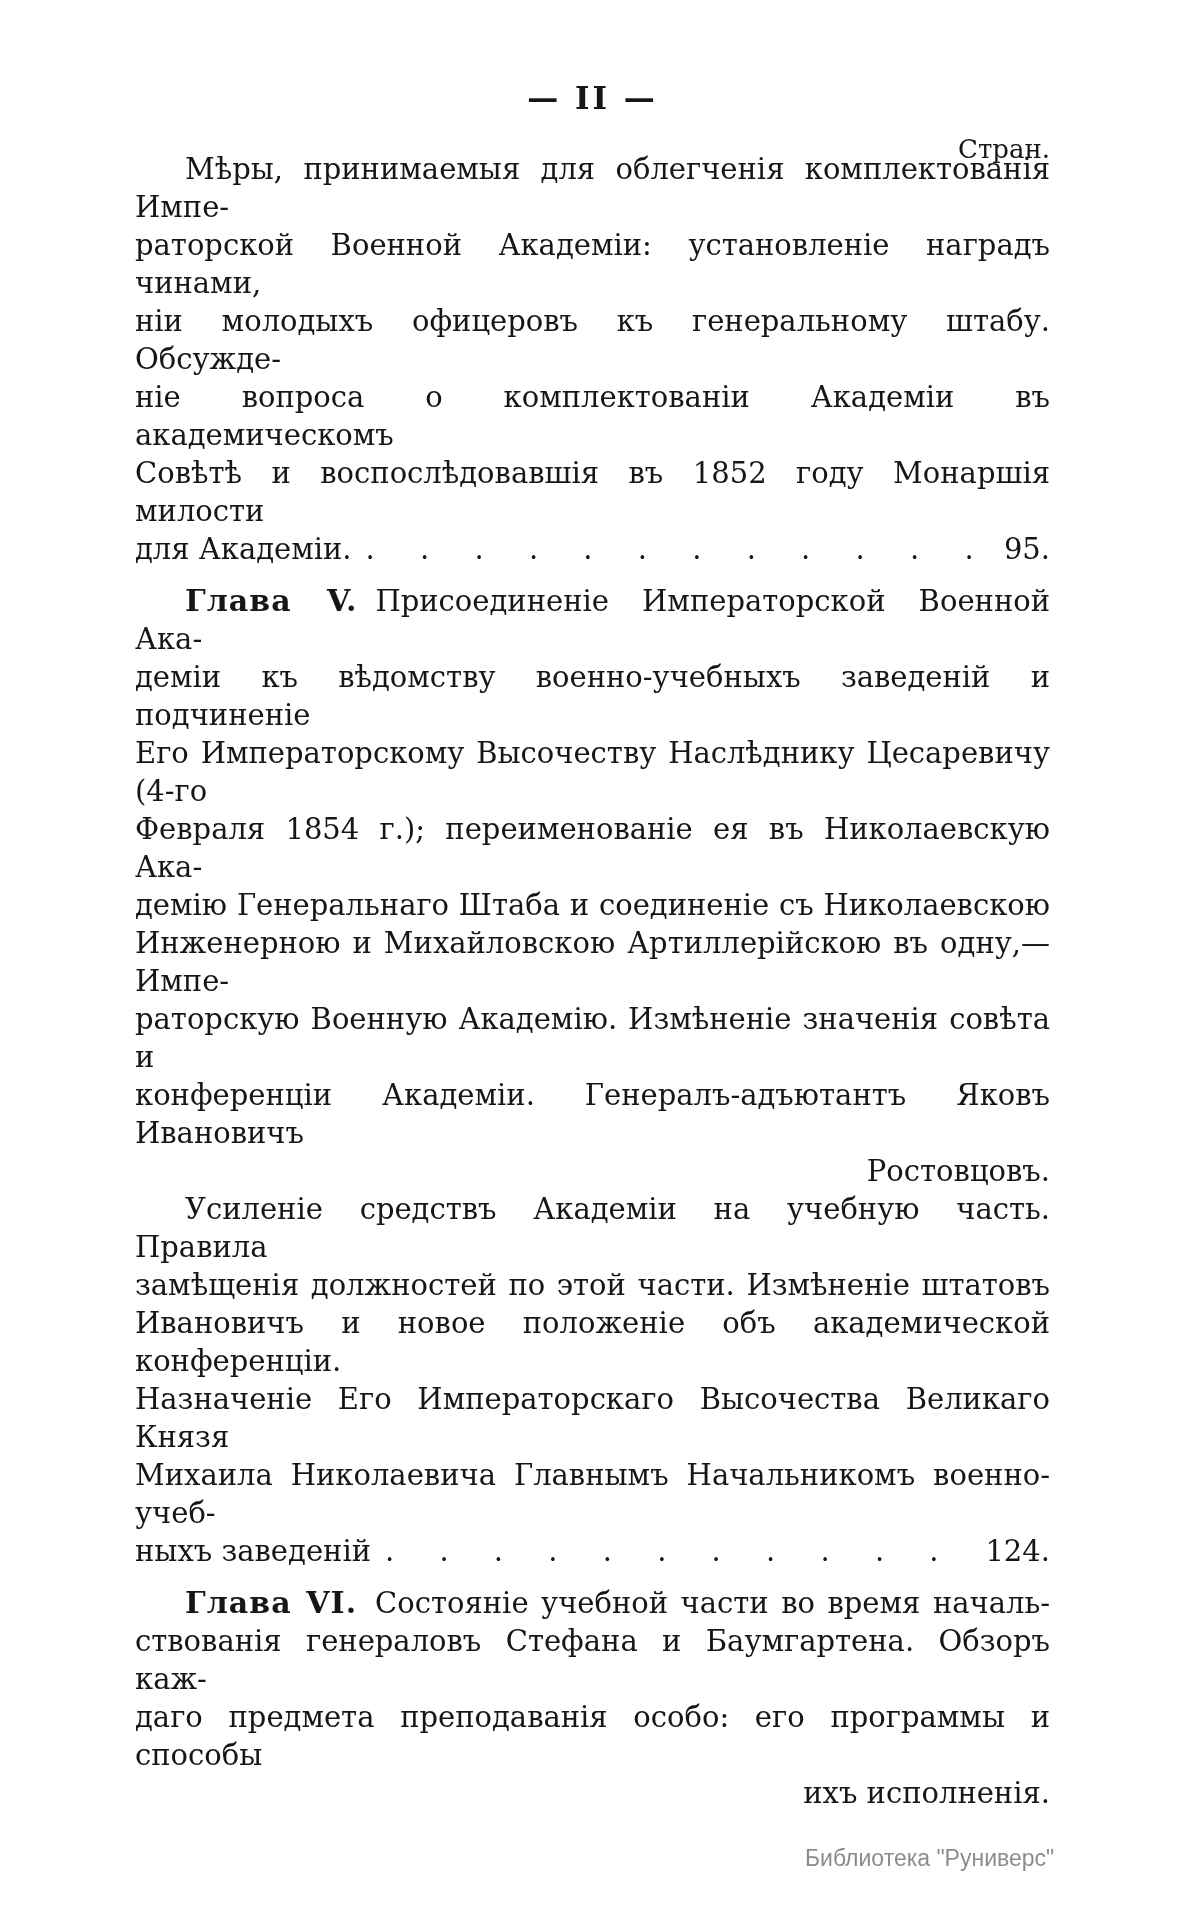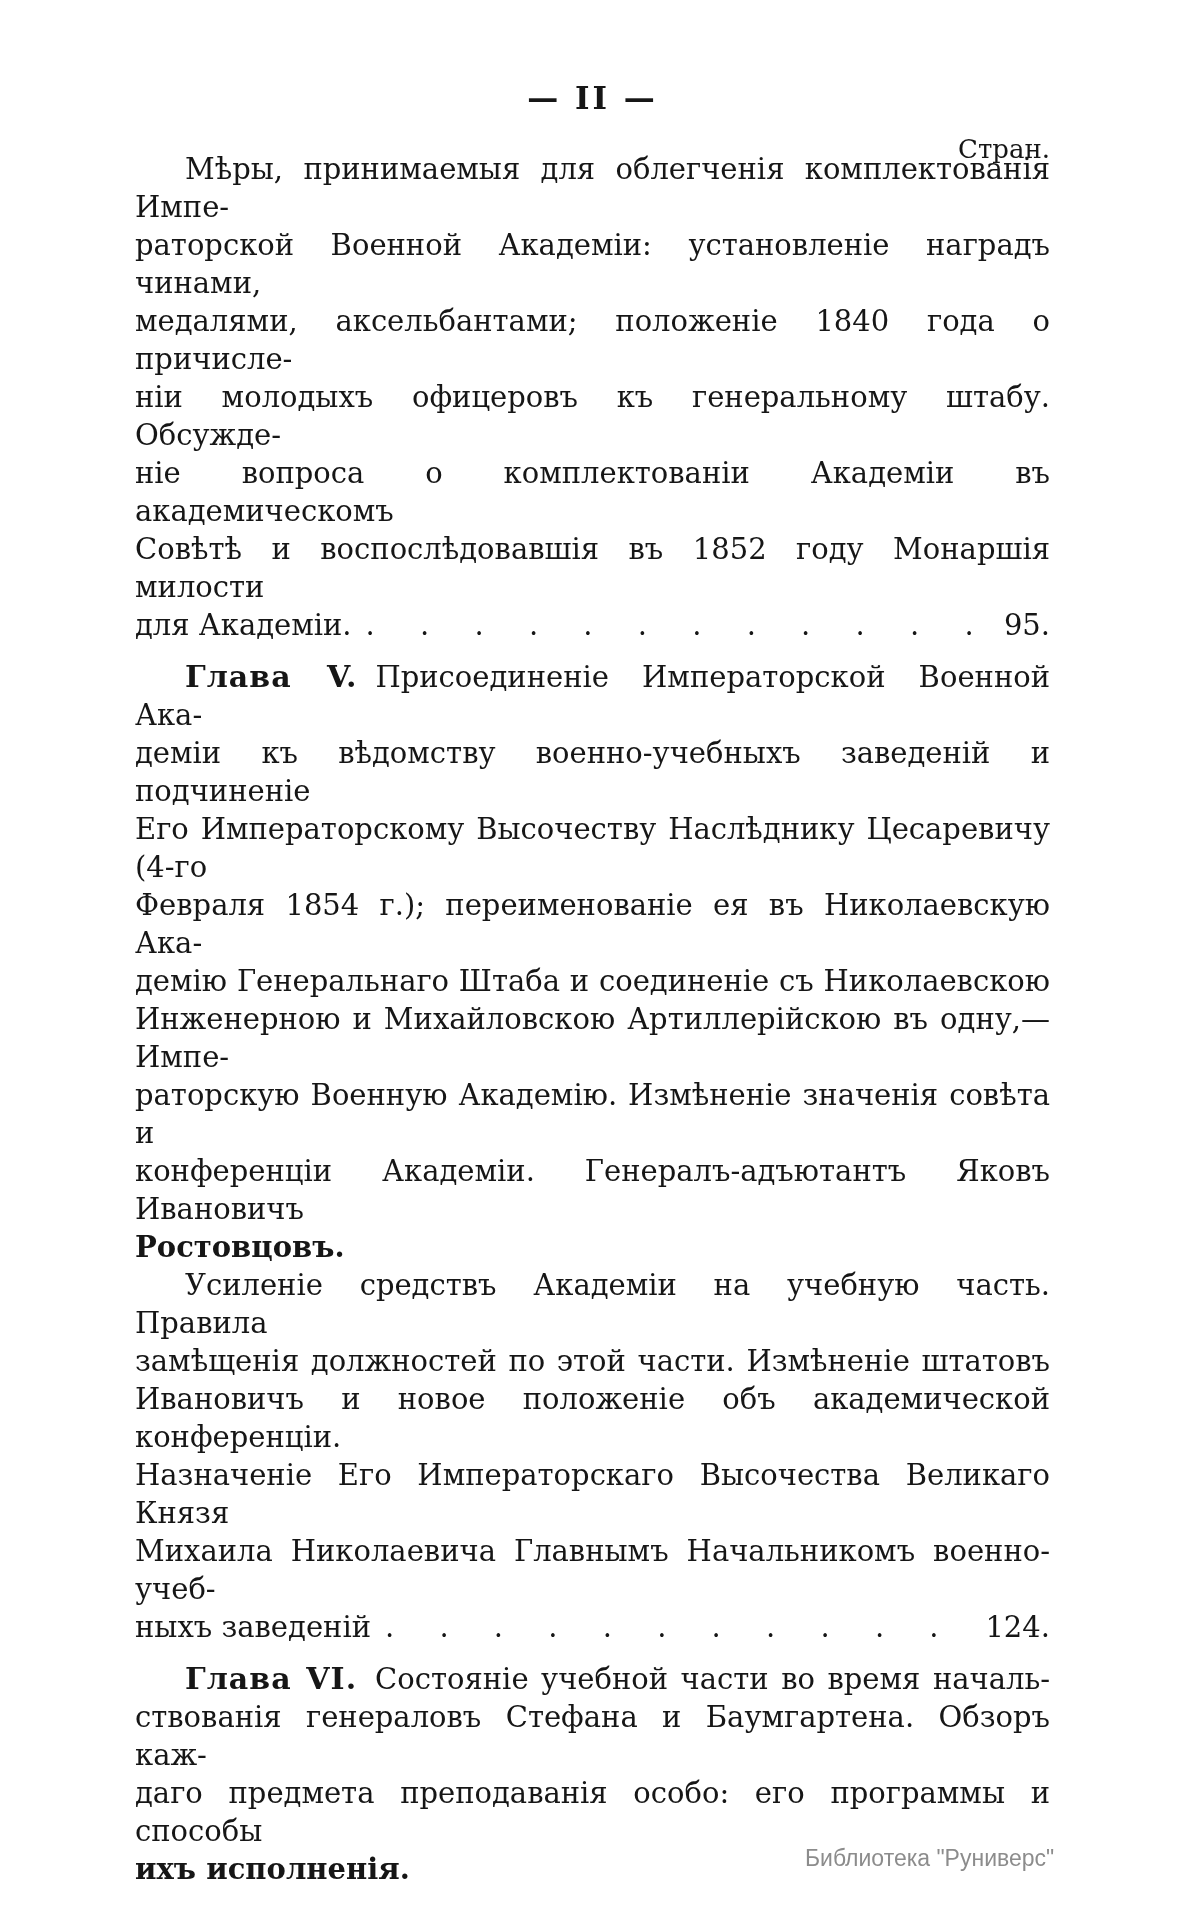--- a/index.html
+++ b/index.html
@@ -19,21 +19,21 @@
   }
   .stran {
     position:absolute; top:134px; right:150px;
     font-size:26px;
   }
   .toc { position:absolute; top:150px; left:135px; width:915px; }
   .toc-block.chapter { margin-top:14px; }
   .line { font-size:29px; line-height:38px; }
   .just { text-align:justify; text-align-last:justify; }
   .first { text-indent:50px; }
-  .plain { text-align:left;font-weight:bold; }
+  .plain { text-align:right; }
   .leader { display:flex; align-items:flex-end; }
   .ltext { white-space:nowrap; }
   .dots {
     flex:1; overflow:hidden; white-space:nowrap;
     word-spacing:36px; padding:0 10px 0 14px;
   }
   .pnum { text-align:right; white-space:nowrap; }
   .chapter-label {
     font-weight:bold; font-size:30px; letter-spacing:1px;
     margin-right:18px;
@@ -47,21 +47,20 @@
 </head>
 <body>
 
 <div class="page">
   <div class="header-num">— II —</div>
   <div class="stran">Стран.</div>
   <div class="toc">
       <div class="toc-block">
         <div class="line just first">Мѣры, принимаемыя для облегченія комплектованія Импе-</div>
         <div class="line just">раторской Военной Академіи: установленіе наградъ чинами,</div>
-        <div class="line just">медалями, аксельбантами; положеніе 1840 года о причисле-</div>
         <div class="line just">ніи молодыхъ офицеровъ къ генеральному штабу. Обсужде-</div>
         <div class="line just">ніе вопроса о комплектованіи Академіи въ академическомъ</div>
         <div class="line just">Совѣтѣ и воспослѣдовавшія въ 1852 году Монаршія милости</div>
         <div class="line leader">
           <span class="ltext">для Академіи.</span>
           <span class="dots">. . . . . . . . . . . . . . . . . . . . . . . . . . . . . . . . . . . . . . . . </span>
           <span class="pnum">95.</span>
         </div>
       </div>
       <div class="toc-block chapter">

